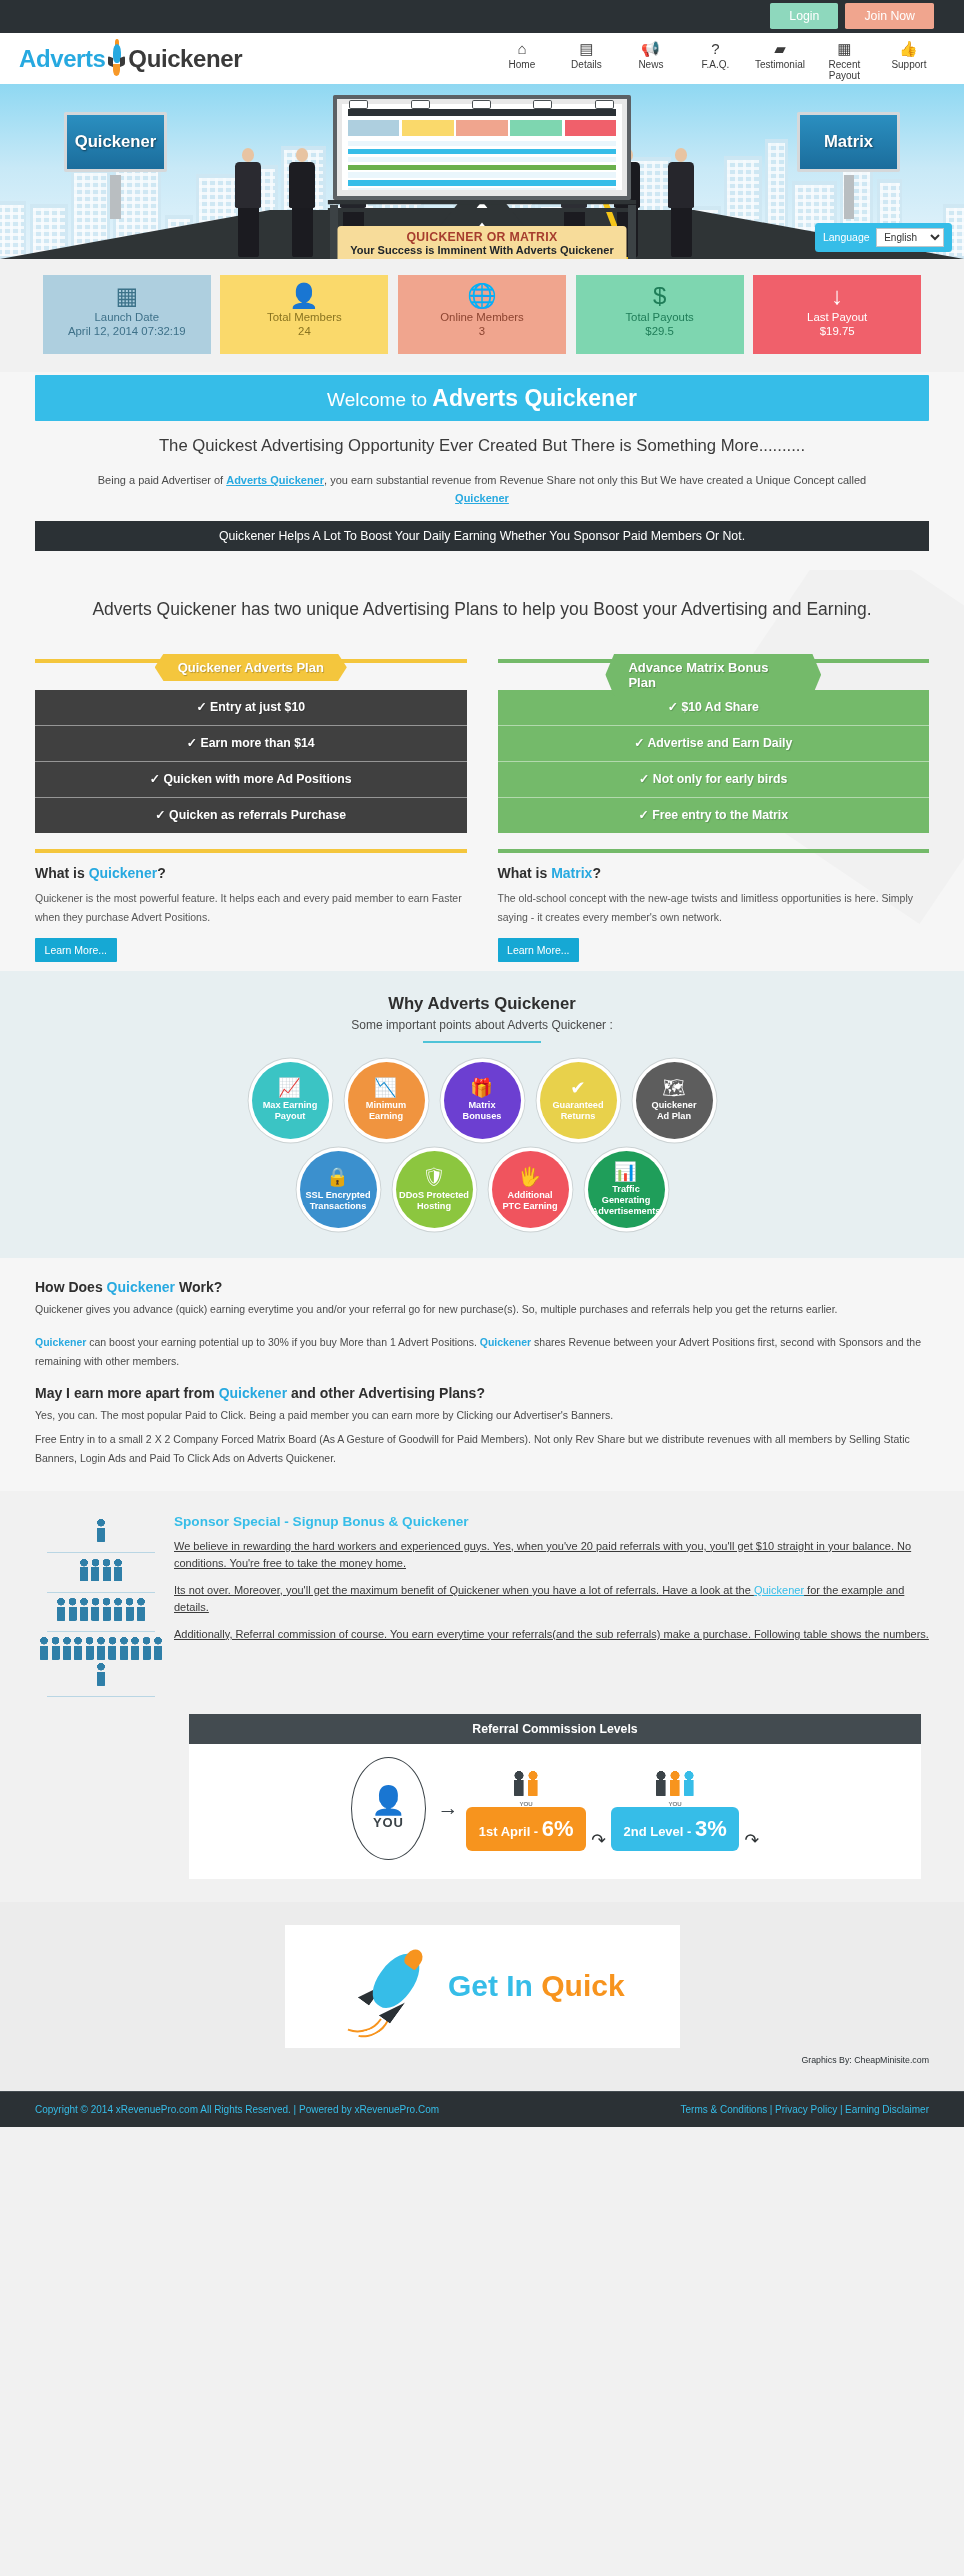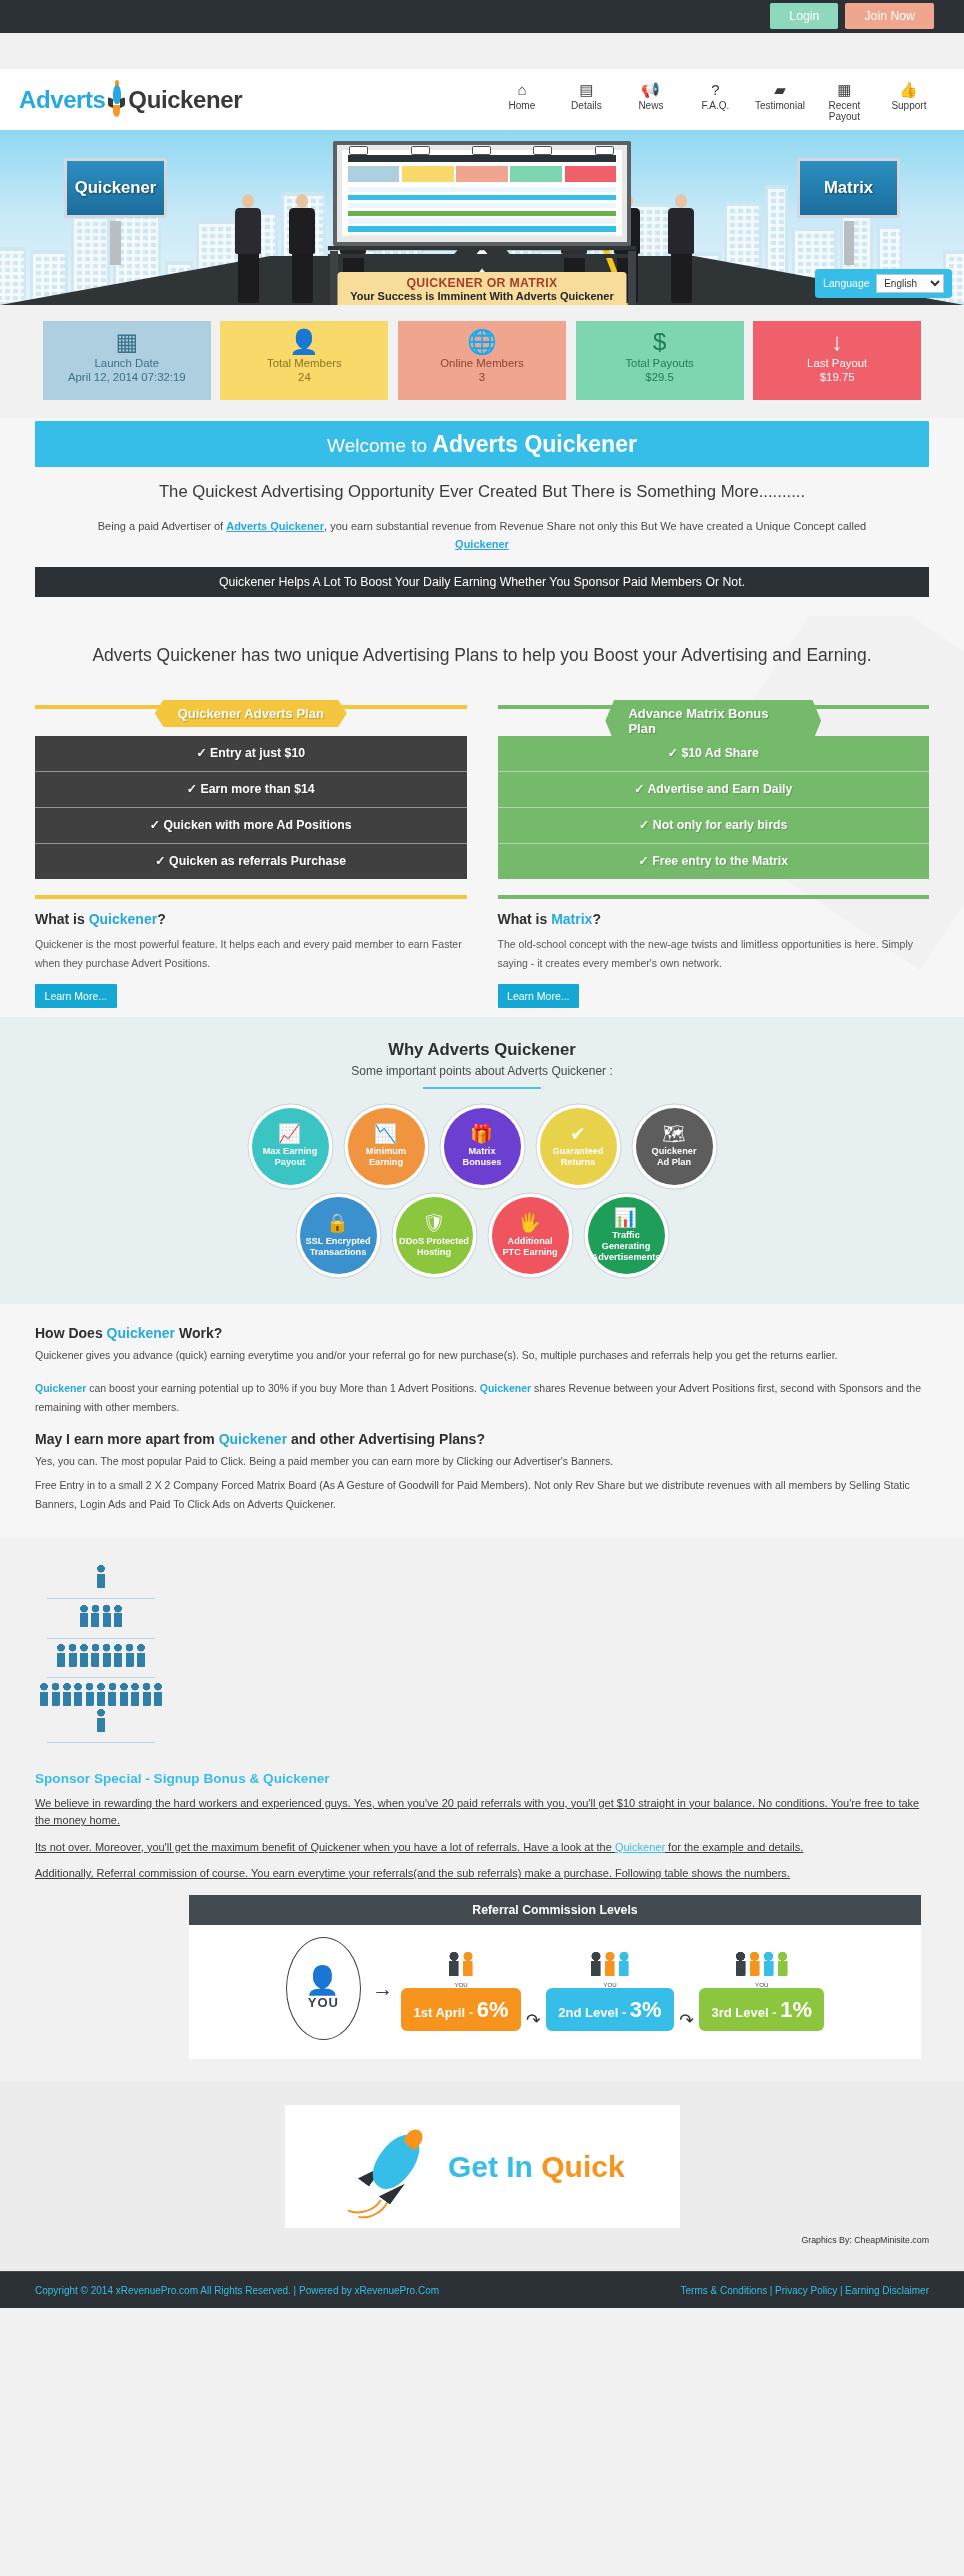--- a/index.html
+++ b/index.html
@@ -14,21 +14,21 @@
   .topbar { background:#2b3135; height:33px; position:relative; }
   .topbar .btns { position:absolute; right:30px; top:2.6px; display:flex; gap:7px; }
   .btn-login, .btn-join {
     font-size:12.3px; padding:6.1px 19px; border:0; border-radius:1.8px;
     color:#ffffff; cursor:pointer; font-family:"Liberation Sans", sans-serif;
   }
   .btn-login { background:#8ed8bd; }
   .btn-join  { background:#f0a58e; }
 
   
-  .header { background:#ffffff; height:61px; display:flex; align-items:center;margin-top:36px; }
+  .header { background:#ffffff; height:51px; display:flex; align-items:center; }
   .logo { display:flex; align-items:center; margin-left:19px; position:relative; }
   .logo-text { font-size:24px; font-weight:bold; letter-spacing:-0.4px; }
   .logo-a { color:#27a9e0; }
   .logo-q { color:#3a3a3a; }
   .logo-rocket { width:21px; height:33px; position:relative; margin:0 0.9px; }
   .logo-rocket .body {
     position:absolute; left:6.1px; top:1.8px; width:8.8px; height:19px;
     background:#27a9e0; border-radius:50% 50% 40% 40%;
   }
   .logo-rocket .tip {
@@ -225,21 +225,21 @@
   .circ .t { font-size:9.2px; line-height:1.18; margin-top:2.6px; font-weight:bold; }
 
   
   .how-band { background:#f6f6f6; padding:21px 0 23px; }
   .how-band h3 { font-size:14px; font-weight:bold; color:#2f2f2f; }
   .how-band p { font-size:10.5px; line-height:1.8; color:#4a4a4a; margin-top:5.3px; }
   .how-band .gap { margin-top:14px; }
 
   
   .sponsor-band { background:#f1f1f1; padding:23px 0 23px; }
-  .sponsor-row { display:flex; gap:23px;flex-direction:column; }
+  .sponsor-row { display:flex; gap:7px; }
   .tree { width:132px; flex:0 0 132px; position:relative; padding-top:5.3px; }
   .tree .rowf { text-align:center; margin-bottom:7px; position:relative; }
   .tree .rowf span {
     display:inline-block; width:9.6px; height:23px; margin:0 0.9px;
     background:
       radial-gradient(circle at 50% 16%, #2f7fa8 0 3.7px, transparent 4px),
       linear-gradient(#2f7fa8,#2f7fa8);
     background-repeat:no-repeat;
     background-size:100% 100%, 8px 14px;
     background-position:0 0, 0.9px 8.8px;
@@ -746,32 +746,20 @@
                 <i style="background-image:radial-gradient(circle at 50% 18%, #3b4348 0 4.4px, transparent 4.7px), linear-gradient(#3b4348,#3b4348)"></i>
                 <i style="background-image:radial-gradient(circle at 50% 18%, #f7941e 0 4.4px, transparent 4.7px), linear-gradient(#f7941e,#f7941e)"></i>
                 <i style="background-image:radial-gradient(circle at 50% 18%, #36bde8 0 4.4px, transparent 4.7px), linear-gradient(#36bde8,#36bde8)"></i>
               </div>
        <div class="lvl-you-lbl">YOU</div>
        <div class="lvl-pill pill-2">
          <span>2nd Level - </span><b>3%</b>
        </div>
      </div>
             <span class="curve">↷</span>
-            <div class="lvl-col">
-       <div class="lvl-people">
-                <i style="background-image:radial-gradient(circle at 50% 18%, #3b4348 0 4.4px, transparent 4.7px), linear-gradient(#3b4348,#3b4348)"></i>
-                <i style="background-image:radial-gradient(circle at 50% 18%, #f7941e 0 4.4px, transparent 4.7px), linear-gradient(#f7941e,#f7941e)"></i>
-                <i style="background-image:radial-gradient(circle at 50% 18%, #36bde8 0 4.4px, transparent 4.7px), linear-gradient(#36bde8,#36bde8)"></i>
-                <i style="background-image:radial-gradient(circle at 50% 18%, #8cc63f 0 4.4px, transparent 4.7px), linear-gradient(#8cc63f,#8cc63f)"></i>
-              </div>
-       <div class="lvl-you-lbl">YOU</div>
-       <div class="lvl-pill pill-3">
-         <span>3rd Level - </span><b>1%</b>
-       </div>
-     </div>
           </div>
       </div>
     </div>
   </div>
 </div>
 
 <div class="promo-band">
   <div class="promo-card">
     <div class="rocket-big">
       <span class="trail t1"></span>

